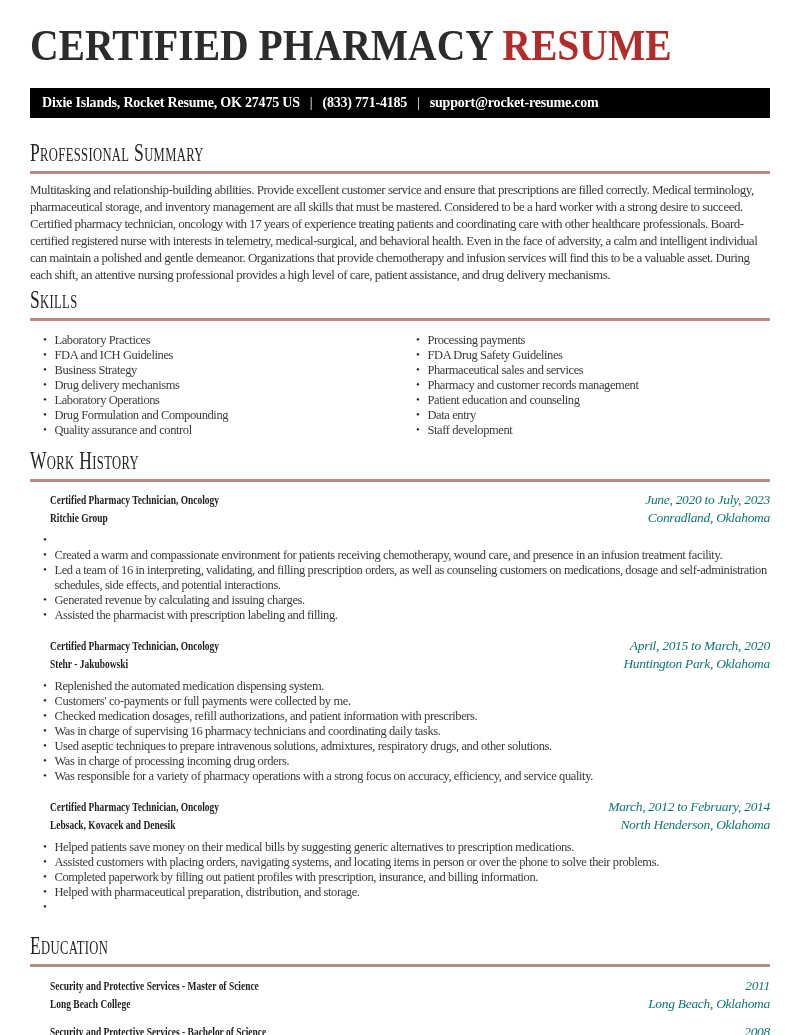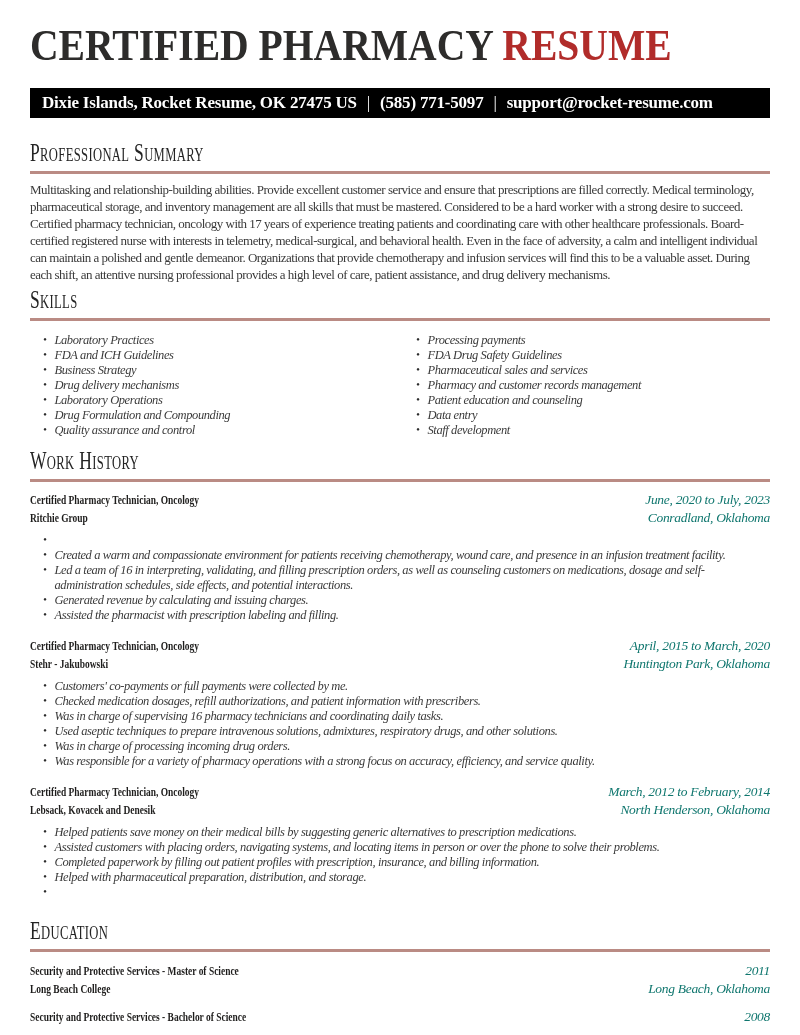--- a/index.html
+++ b/index.html
@@ -22,21 +22,21 @@
     font-size:45px; line-height:47px; font-weight:bold;
     color:#2d2c2b; white-space:nowrap;
     transform:scaleX(.88); transform-origin:left center;
   }
   h1 .accent { color:var(--accent); }
 
   
   .contact-bar {
     margin-top:19px; height:30px; background:var(--bar);
     color:#fff; display:flex; align-items:center;
-    padding:0 12px; font-weight:bold; font-size:17px;
+    padding:0 12px; font-weight:bold; font-size:14px;
     letter-spacing:-0.2px; white-space:nowrap;
   }
   .contact-bar .sep { margin:0 10px; font-weight:normal; }
 
   
   h2 {
     font-variant:small-caps; font-weight:normal;
     font-size:25px; line-height:30px; color:#242424;
     letter-spacing:.5px; white-space:nowrap;
     transform:scaleX(.70); transform-origin:left center;
@@ -47,34 +47,34 @@
   .sec-work    h2 { margin-top:8px; }
   .sec-edu     h2 { margin-top:16px; }
 
   
   .summary-text {
     margin-top:7px; font-size:13px; line-height:17px;
     letter-spacing:-0.5px; color:#3a3a3a;
   }
 
   
-  ul { list-style:none;font-style:italic; }
+  ul { list-style:none; }
   .bullet-item { display:flex; font-size:12.5px; line-height:15px; letter-spacing:-0.4px; }
   .bullet-item .bullet { flex:0 0 auto; margin-left:13px; margin-right:8px; color:#2b2b2b; }
   .bullet-item .bullet::before { content:"\2022"; font-size:11px; position:relative; top:-1px; }
 
   
   .skills-cols { display:flex; margin-top:12px; }
   .skills-cols ul.left { flex:0 0 373px; }
   .skills-cols ul.right { flex:1; }
 
   
   .job { margin-top:14px; }
   .rule + .job { margin-top:9px; }
-  .hdr-row { display:flex; justify-content:space-between; font-size:13.5px; line-height:18px; }
+  .hdr-row { display:flex; justify-content:space-between; font-size:13.5px; line-height:18px;margin-left:20px; }
   .hdr-row .lhs {
     font-weight:bold; color:var(--ink); white-space:nowrap;
     transform:scaleX(.70); transform-origin:left center;
   }
   .hdr-row .rhs { letter-spacing:-0.3px; color:#0f766e; white-space:nowrap;font-style:italic; }
   .loc { font-style:italic; }
   .job ul { margin-top:6px; }
 
   
   .edu-item { margin-top:10px; }
@@ -82,21 +82,21 @@
 </head>
 <body style="--accent: #b12c2a; --rule: #ba8b84; --bar: #000000;">
 
 <div class="page">
 
   <h1><span>CERTIFIED PHARMACY</span><span> </span><span class="accent">RESUME</span></h1>
 
   <div class="contact-bar">
     <span>Dixie Islands, Rocket Resume, OK 27475 US</span>
     <span class="sep">|</span>
-    <span>(585) 771-5097</span>
+    <span>(833) 771-4185</span>
     <span class="sep">|</span>
     <span>support@rocket-resume.com</span>
   </div>
 
   <section class="sec-summary">
     <h2>Professional Summary</h2>
     <div class="rule"></div>
     <p class="summary-text">Multitasking and relationship-building abilities. Provide excellent customer service and ensure that prescriptions are filled correctly. Medical terminology, pharmaceutical storage, and inventory management are all skills that must be mastered. Considered to be a hard worker with a strong desire to succeed. Certified pharmacy technician, oncology with 17 years of experience treating patients and coordinating care with other healthcare professionals. Board-certified registered nurse with interests in telemetry, medical-surgical, and behavioral health. Even in the face of adversity, a calm and intelligent individual can maintain a polished and gentle demeanor. Organizations that provide chemotherapy and infusion services will find this to be a valuable asset. During each shift, an attentive nursing professional provides a high level of care, patient assistance, and drug delivery mechanisms.</p>
   </section>
 
@@ -229,20 +229,24 @@
         <div class="hdr-row">
           <span class="lhs">Certified Pharmacy Technician, Oncology</span>
           <span class="rhs">April, 2015 to March, 2020</span>
         </div>
         <div class="hdr-row">
           <span class="lhs">Stehr - Jakubowski</span>
           <span class="rhs loc">Huntington Park, Oklahoma</span>
         </div>
         <ul>
 
+            <li class="bullet-item">
+              <span class="bullet"></span>
+              <span>Replenished the automated medication dispensing system.</span>
+            </li>
 
             <li class="bullet-item">
               <span class="bullet"></span>
               <span>Customers' co-payments or full payments were collected by me.</span>
             </li>
 
             <li class="bullet-item">
               <span class="bullet"></span>
               <span>Checked medication dosages, refill authorizations, and patient information with prescribers.</span>
             </li>

